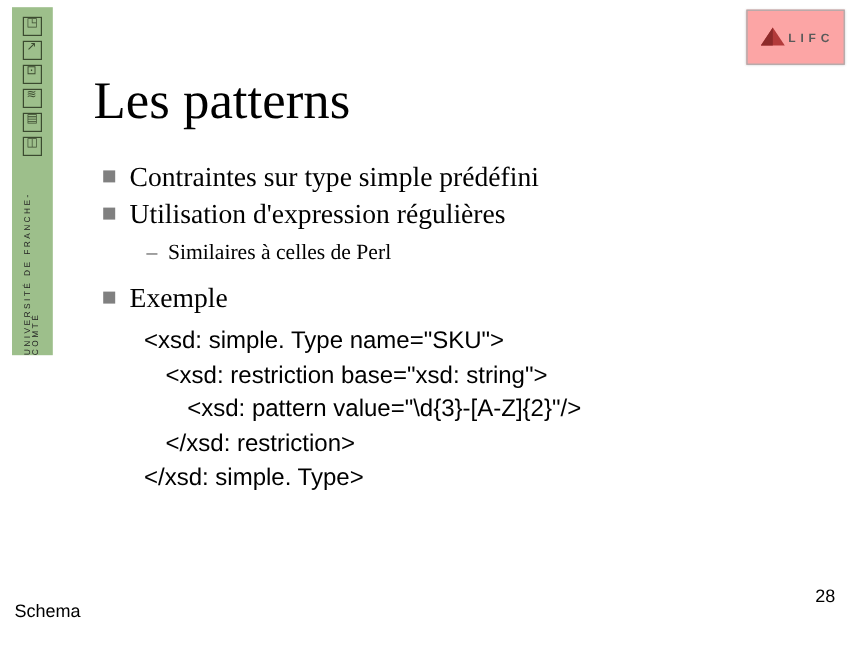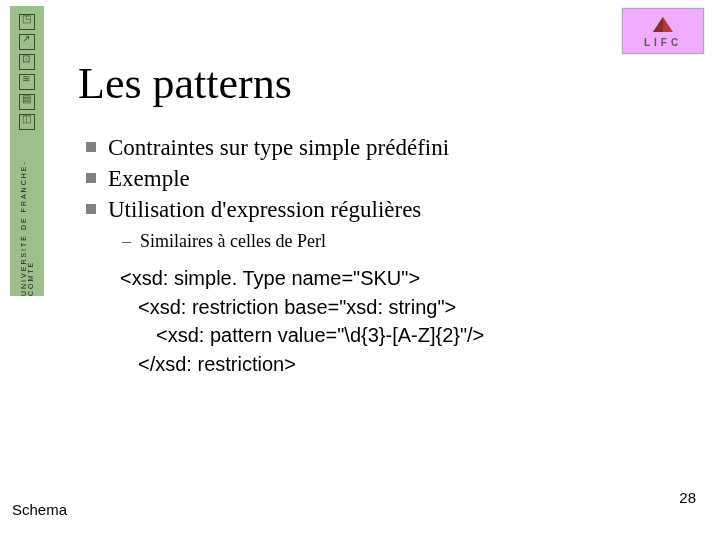--- a/index.html
+++ b/index.html
@@ -59,23 +59,23 @@
     justify-content: flex-start;
   }
 
   .logo {
     position: absolute;
     right: 16px;
     top: 8px;
     width: 80px;
     height: 44px;
     border: 1px solid #aaa;
-    background: #f0abfc;
+    background: #fca5a5;
     display: flex;
-    flex-direction: column;
+    flex-direction: row;
     align-items: center;
     justify-content: center;
     box-shadow: 0 0 2px rgba(0,0,0,0.2);
   }
   .logo svg { display: block; }
   .logo .word {
     font-family: Arial, Helvetica, sans-serif;
     font-size: 10px;
     font-weight: bold;
     letter-spacing: 4px;
@@ -182,33 +182,34 @@
       <path d="M3 17 L13 2 L13 17 Z" fill="#8C2A2A"></path>
     </svg>
     <div class="word">LIFC</div>
   </div>
 
   <div class="title">Les patterns</div>
 
   <div class="body">
     <ul class="lvl1">
       <li><span>Contraintes sur type simple prédéfini</span></li>
-      <li><span>Exemple</span></li>
       <li>
         <span>Utilisation d'expression régulières</span>
         <ul class="lvl2">
           <li><span>Similaires à celles de Perl</span></li>
         </ul>
       </li>
+      <li><span>Exemple</span></li>
     </ul>
 
     <div class="code">
       <span>&lt;xsd: simple. Type name="SKU"&gt;</span><br>
       <span class="i1">&lt;xsd: restriction base="xsd: string"&gt;</span>
       <span class="i2">&lt;xsd: pattern value="\d{3}-[A-Z]{2}"/&gt;</span>
       <span class="i1">&lt;/xsd: restriction&gt;</span>
+      <span>&lt;/xsd: simple. Type&gt;</span>
     </div>
   </div>
 
   <div class="pagenum">28</div>
   <div class="footer">Schema</div>
 
 </div>
 
 </body></html>

